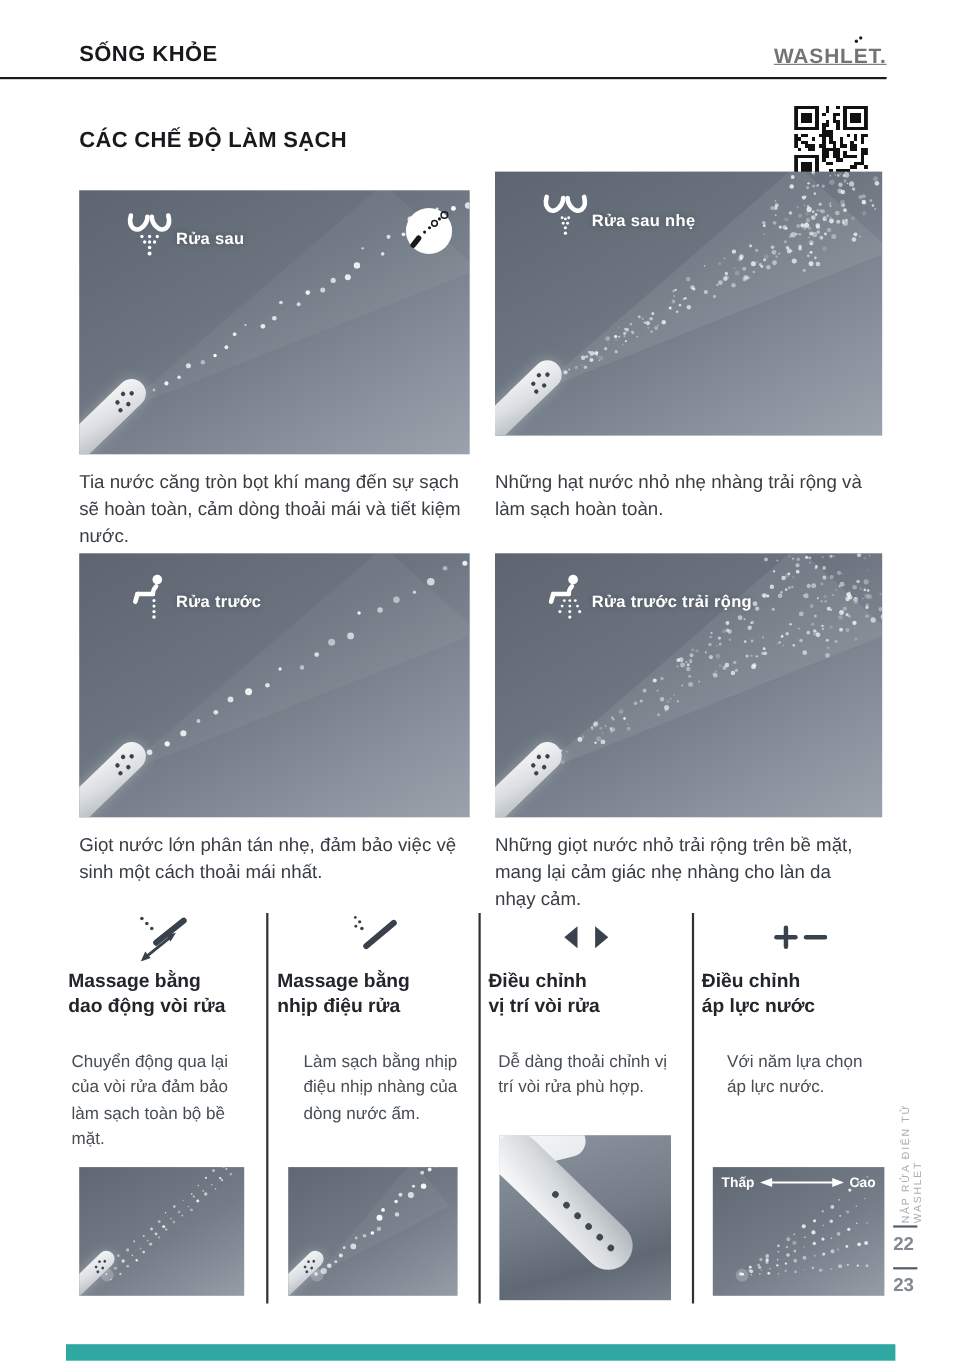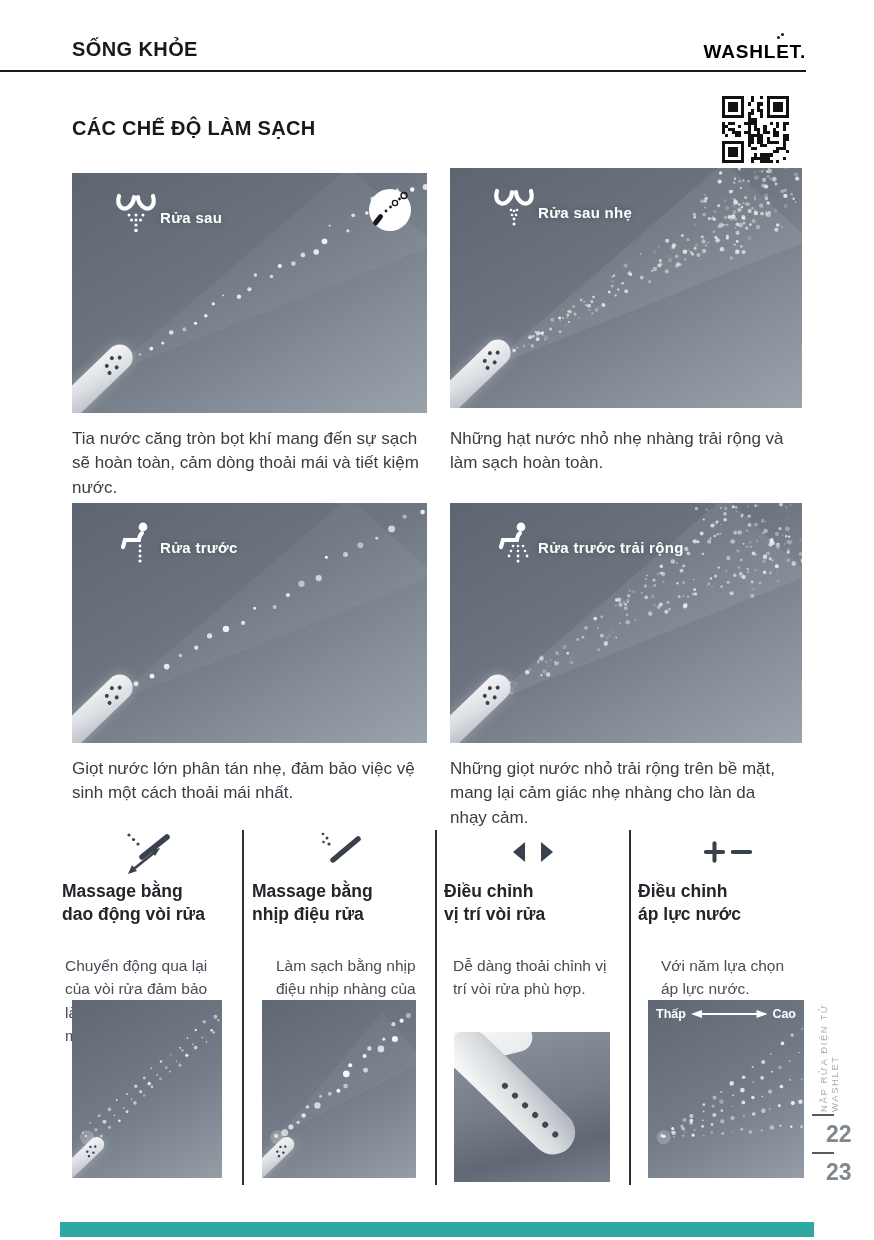--- a/index.html
+++ b/index.html
@@ -2,31 +2,31 @@
 <html><head>
 <meta charset="utf-8">
 <style>
   * { margin:0; padding:0; box-sizing:border-box; }
   html,body { background:#fff; }
   body { font-family:"Liberation Sans", sans-serif; }
   .page { position:relative; width:874px; height:1240px; background:#fff; overflow:hidden; margin:0 auto; }
 
   
   .section-title { position:absolute; left:72px; top:38px; font-size:20px; font-weight:700; letter-spacing:.4px; color:#17191c; }
-  .logo { position:absolute; top:41px; right:68px; font-size:19px; font-weight:700; letter-spacing:.8px; color:#000000; }
+  .logo { position:absolute; top:41px; right:68px; font-size:19px; font-weight:700; letter-spacing:.8px; color:#737373;text-decoration:underline; }
   .logo-dots { position:absolute; top:-5px; right:26px; width:3px; height:3px; border-radius:50%; background:#17191c; box-shadow:4px -3px 0 #17191c; }
   .header-rule { position:absolute; top:70px; left:0; width:806px; height:2px; background:#17191c; }
   .page-title { position:absolute; left:72px; top:117px; font-size:20px; font-weight:700; letter-spacing:.3px; color:#17191c; }
   .qr { position:absolute; left:722px; top:96px; width:67px; height:67px; background:#fff; }
 
   
   .panel { position:absolute; width:355px; height:240px; overflow:hidden;
            background:linear-gradient(150deg,#5c6570 0%, #6b747f 42%, #8b939e 80%, #9aa2ac 100%); }
   .panel.p1 { left:72px;  top:173px; }
-  .panel.p2 { left:450px; top:168px; width:352px; }
+  .panel.p2 { left:450px; top:156px; width:352px; }
   .panel.p3 { left:72px;  top:503px; }
   .panel.p4 { left:450px; top:503px; width:352px; }
   .spray { position:absolute; left:0; top:0; width:100%; height:100%; }
 
   .nozzle { position:absolute; width:26px; height:128px; border-radius:13px; left:-2px; bottom:-44px;
             background:linear-gradient(105deg,#f6f7f8 0%, #dcdfe3 45%, #a9b0b7 100%);
             transform:rotate(46deg); box-shadow:0 0 12px rgba(255,255,255,.28); }
   .nozzle .dots { position:absolute; top:11px; left:50%; margin-left:-2px; width:4px; height:4px; border-radius:50%;
                   background:#3c434b; box-shadow:-5px 6px 0 #3c434b, 5px 9px 0 #3c434b, -3px 15px 0 #3c434b, 4px 18px 0 #3c434b; }
   .nozzle.small { width:15px; height:74px; border-radius:8px; left:-4px; bottom:-24px; }
@@ -52,42 +52,42 @@
   .feature { position:absolute; top:830px; height:356px; text-align:left; }
   .feature.f1 { left:62px;  width:172px; }
   .feature.f2 { left:252px; width:176px; }
   .feature.f3 { left:444px; width:178px; }
   .feature.f4 { left:638px; width:178px; }
   .f-icon-wrap { height:44px; display:flex; align-items:center; justify-content:center; }
   .f-title { margin-top:6px; font-size:17.5px; font-weight:700; line-height:1.32; color:#22262b; }
   .f-desc { margin:28px auto 0; font-size:15.5px; line-height:1.5; color:#474d54; }
   .f1 .f-desc { width:166px; } .f2 .f-desc { width:142px;margin-left:24px; } .f3 .f-desc { width:160px; } .f4 .f-desc { width:132px; }
 
-  .f-img { position:absolute; bottom:8px; left:10px; right:12px; height:178px; overflow:hidden;
+  .f-img { position:absolute; bottom:8px; left:10px; right:12px; height:117px; overflow:hidden;
            background:linear-gradient(150deg,#5e6772 0%, #737c87 55%, #959da7 100%); }
   .f-img.closeup { height:150px; bottom:4px;
            background:linear-gradient(165deg,#8d959f 0%, #747d88 48%, #5f6873 75%, #79828c 100%); }
   .big-nozzle { position:absolute; top:-4px; left:-2px; width:44px; height:160px; border-radius:22px;
            background:linear-gradient(100deg,#fcfdfd 0%, #d8dcdf 55%, #abb2b9 100%);
            transform:rotate(-46deg); transform-origin:22px 28px; }
   .big-nozzle .holes { position:absolute; left:19px; top:68px; width:6px; height:6px; border-radius:50%; background:#3f4750;
            box-shadow:0 14px 0 #3f4750, 0 28px 0 #3f4750, 0 42px 0 #3f4750, 0 56px 0 #3f4750, 0 70px 0 #3f4750; }
   .unit-cap { position:absolute; top:-28px; left:-34px; width:110px; height:58px; border-radius:14px;
            background:linear-gradient(160deg,#ffffff,#e8ebed); transform:rotate(-14deg); }
 
   .pressure-bar { position:absolute; top:7px; left:8px; right:8px; display:flex; align-items:center; gap:5px;
            color:#fff; font-size:12.5px; font-weight:700; z-index:2; }
   .pressure-bar .h-arrow { flex:1; height:10px; }
 
   
   .side-vertical { position:absolute; right:34px; top:948px; height:164px; writing-mode:vertical-rl; transform:rotate(180deg);
            font-size:9.5px; letter-spacing:1.6px; color:#a7adb4; font-weight:500; }
   .pagenum { position:absolute; right:36px; width:26px; }
   .pagenum .tick { width:22px; height:2px; background:#565c63; margin-bottom:5px; }
-  .pagenum .num { font-size:23px; font-weight:700; color:#82888f;margin-left:14px; }
+  .pagenum .num { font-size:17px; font-weight:700; color:#82888f; }
   .pagenum.p22 { top:1114px; } .pagenum.p23 { top:1152px; }
 
   .footer-bar { position:absolute; left:60px; top:1222px; width:754px; height:15px; background:#2fa7a2; }
 
   svg .wfill { fill:#fff; } svg .wstroke { stroke:#fff; fill:none; stroke-linecap:round; }
   svg .sfill { fill:#39424c; } svg .sstroke { stroke:#39424c; fill:none; stroke-linecap:round; }
 </style>
 </head>
 <body>
 

